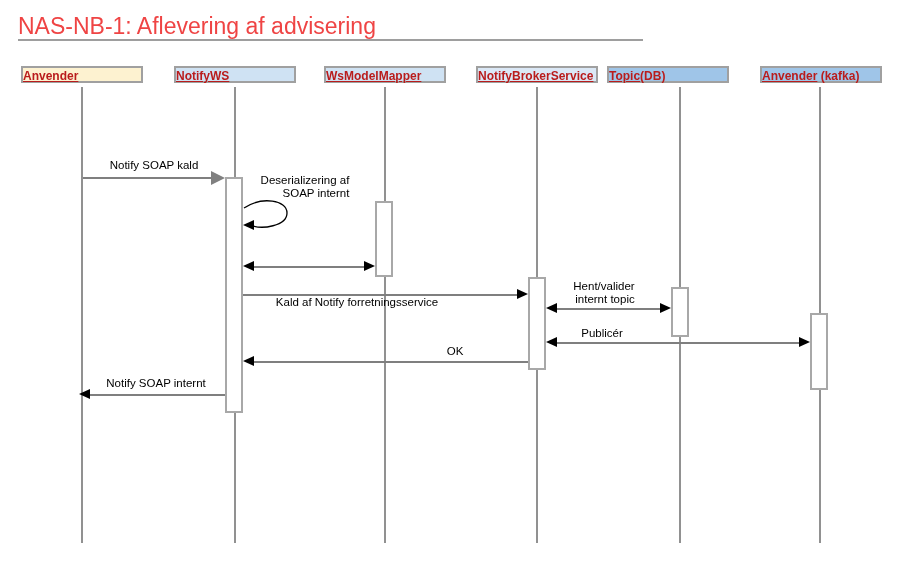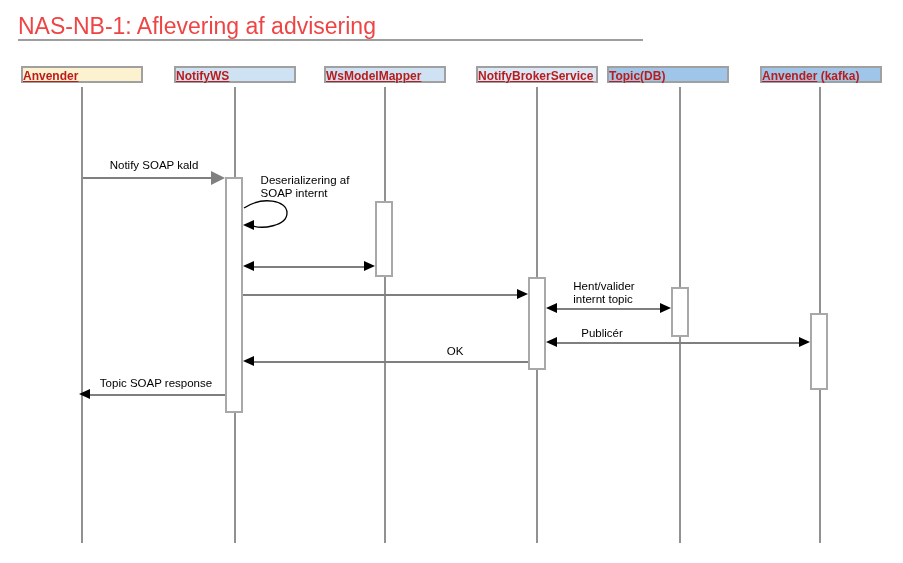--- a/index.html
+++ b/index.html
@@ -48,21 +48,21 @@
     border-right:11px solid #000;
   }
   .ah-sync{
     position:absolute;width:0;height:0;
     border-top:7px solid transparent;border-bottom:7px solid transparent;
     border-left:14px solid #808080;
   }
   .mlabel{
     position:absolute;
     font-size:11.5px;color:#000;line-height:13px;
-    white-space:pre-line;text-align:left;
+    white-space:pre-line;text-align:right;
     transform:translateX(-50%);
   }
   .selfloop{position:absolute;}
 </style>
 </head>
 <body>
 
 <div class="stage">
 
   <div class="title">NAS-NB-1: Aflevering af advisering</div>
@@ -98,33 +98,34 @@
     <path d="M2,8 C20,-4 45,0 45,13 C45,26 20,30 8,25" fill="none" stroke="#000" stroke-width="1.3"></path>
     <polygon points="1,25 12,20 12,30" fill="#000"></polygon>
   </svg>
 
   <div class="mline" style="left:248px;top:266px;width:122px"></div>
   <div class="ah-l" style="left:243px;top:261px"></div>
   <div class="ah-r" style="left:364px;top:261px"></div>
 
   <div class="mline" style="left:243px;top:294px;width:280px"></div>
   <div class="ah-r" style="left:517px;top:289px"></div>
+  <div class="mlabel" style="left:357px;top:296px">Kald af Notify forretningsservice</div>
 
   <div class="mlabel" style="left:604px;top:280px">Hent/valider
 internt topic</div>
   <div class="mline" style="left:551px;top:308px;width:115px"></div>
   <div class="ah-l" style="left:546px;top:303px"></div>
   <div class="ah-r" style="left:660px;top:303px"></div>
 
   <div class="mlabel" style="left:602px;top:327px">Publicér</div>
   <div class="mline" style="left:551px;top:342px;width:254px"></div>
   <div class="ah-l" style="left:546px;top:337px"></div>
   <div class="ah-r" style="left:799px;top:337px"></div>
 
   <div class="mlabel" style="left:455px;top:345px">OK</div>
   <div class="mline" style="left:248px;top:361px;width:280px"></div>
   <div class="ah-l" style="left:243px;top:356px"></div>
 
-  <div class="mlabel" style="left:156px;top:377px">Topic SOAP response</div>
+  <div class="mlabel" style="left:156px;top:377px">Notify SOAP internt</div>
   <div class="mline" style="left:87px;top:394px;width:138px"></div>
   <div class="ah-l" style="left:79px;top:389px"></div>
 
 </div>
 
 </body></html>

